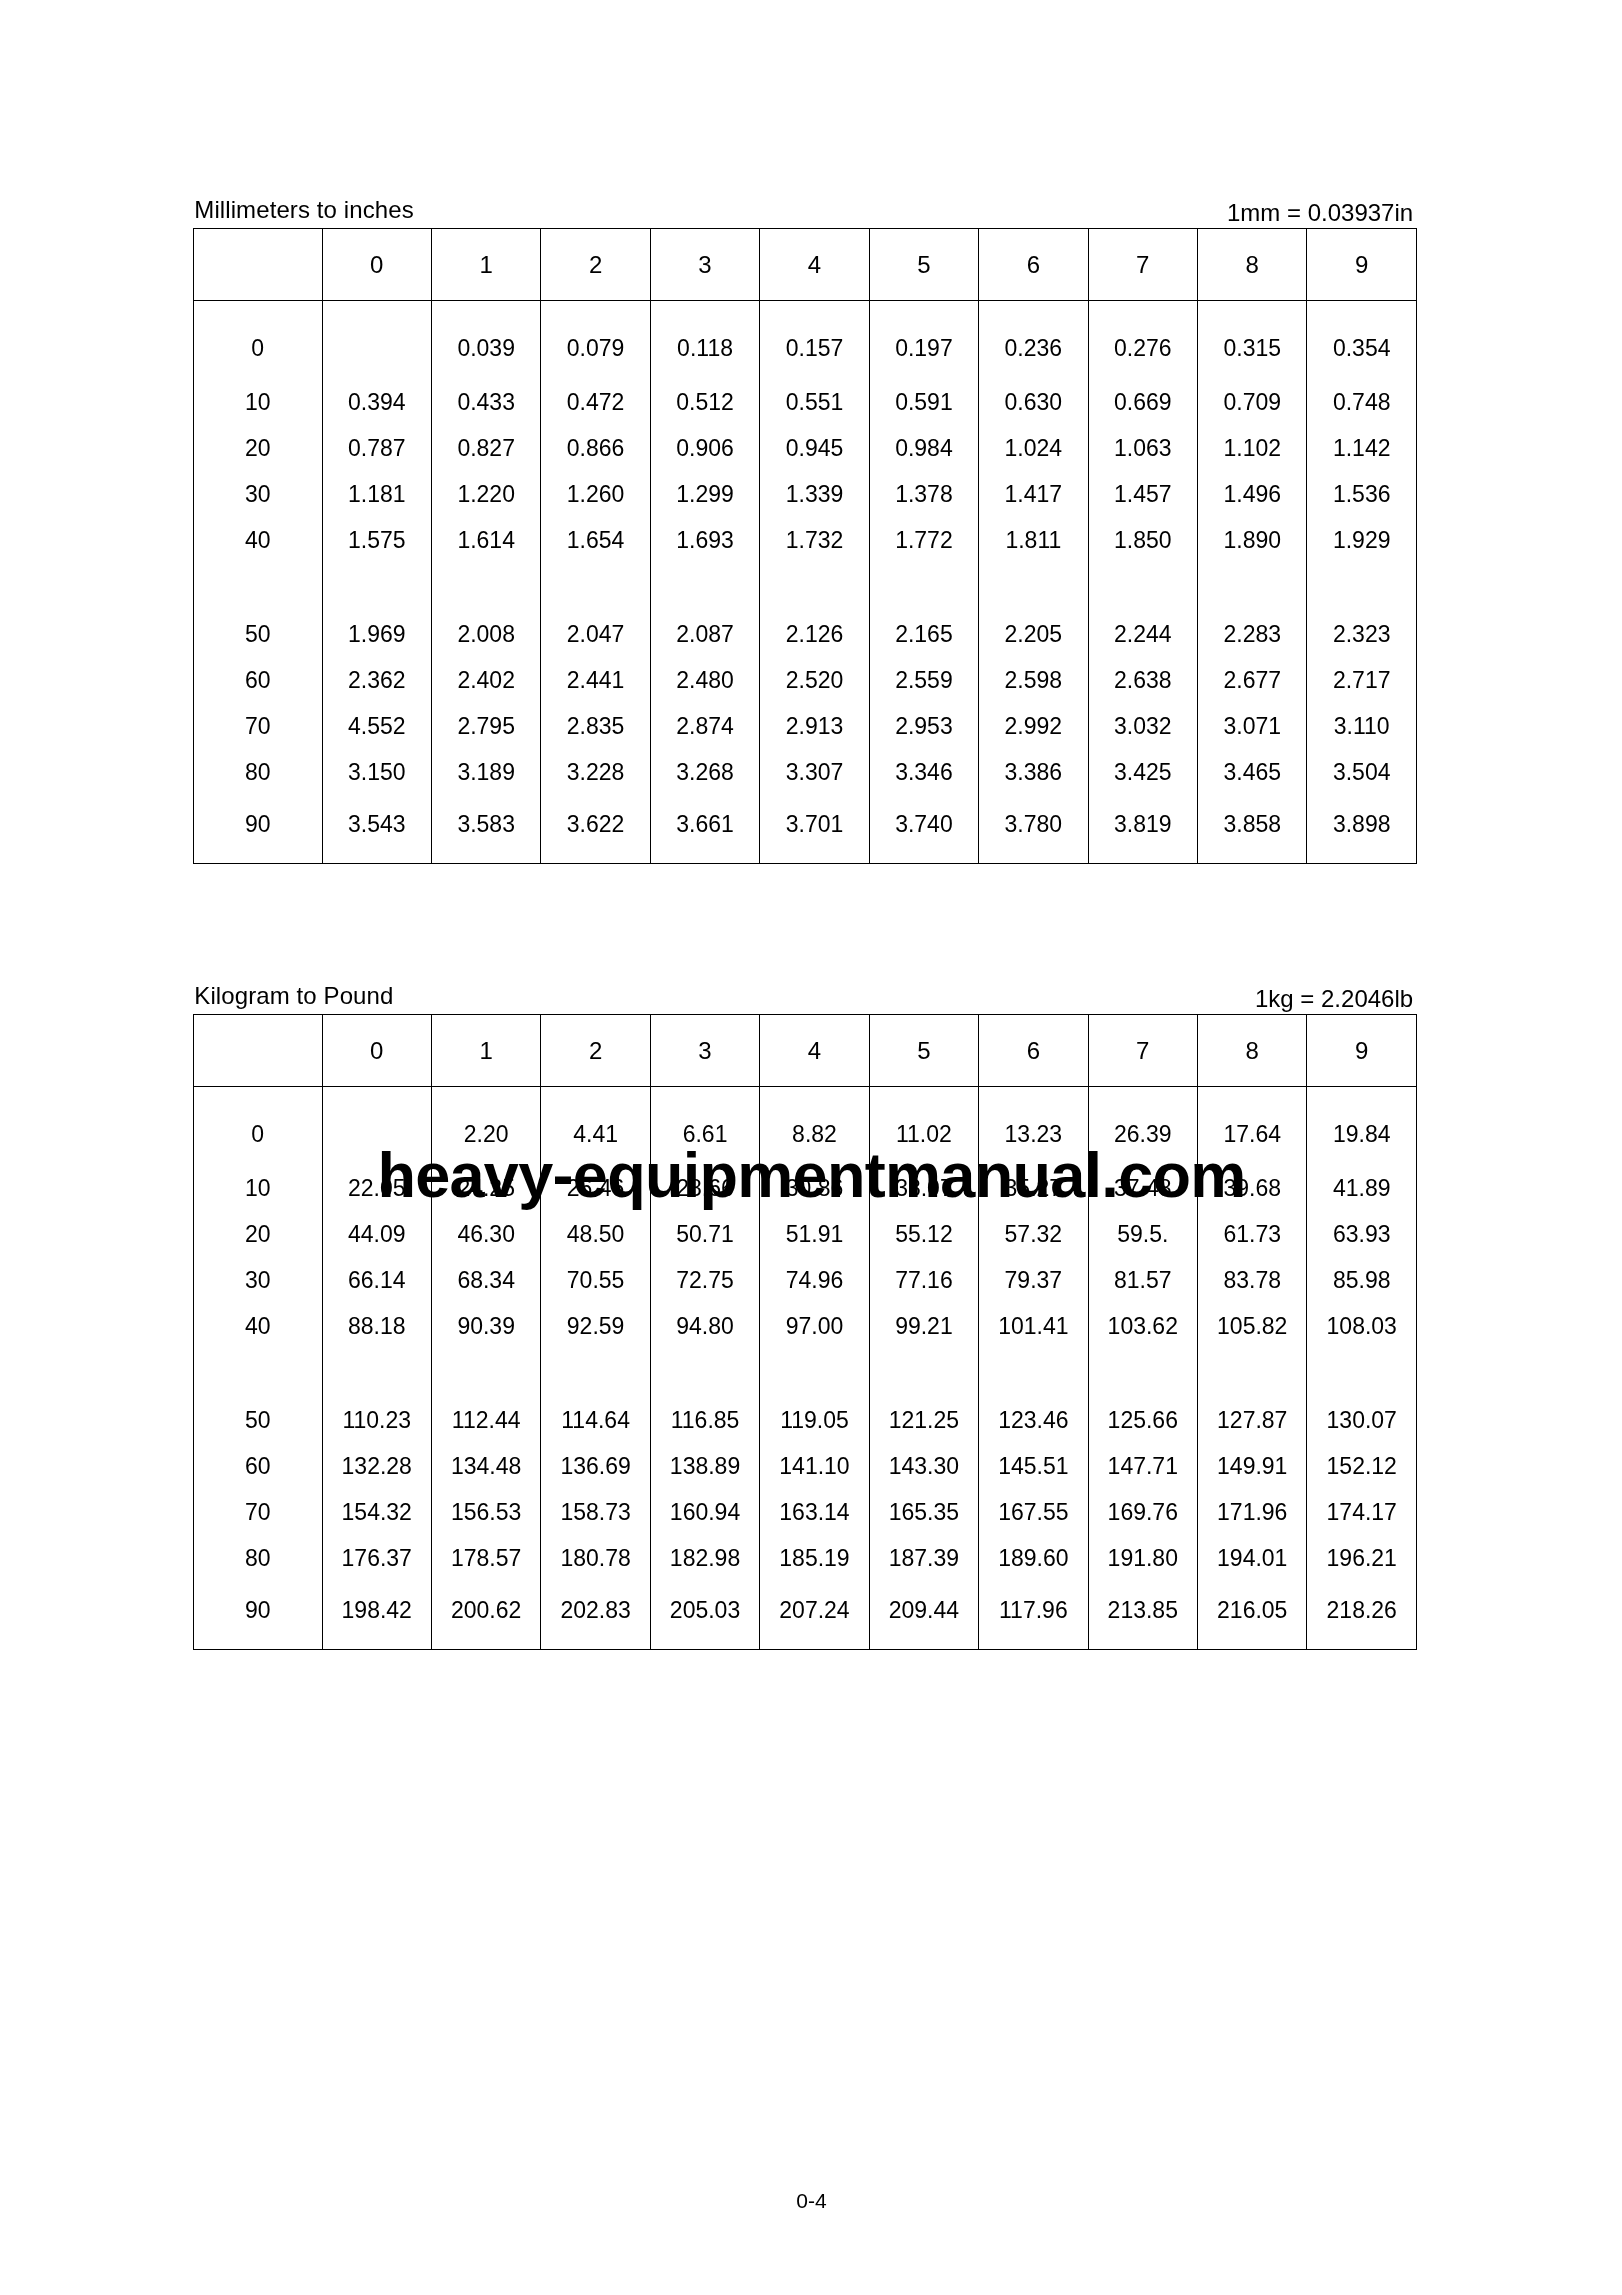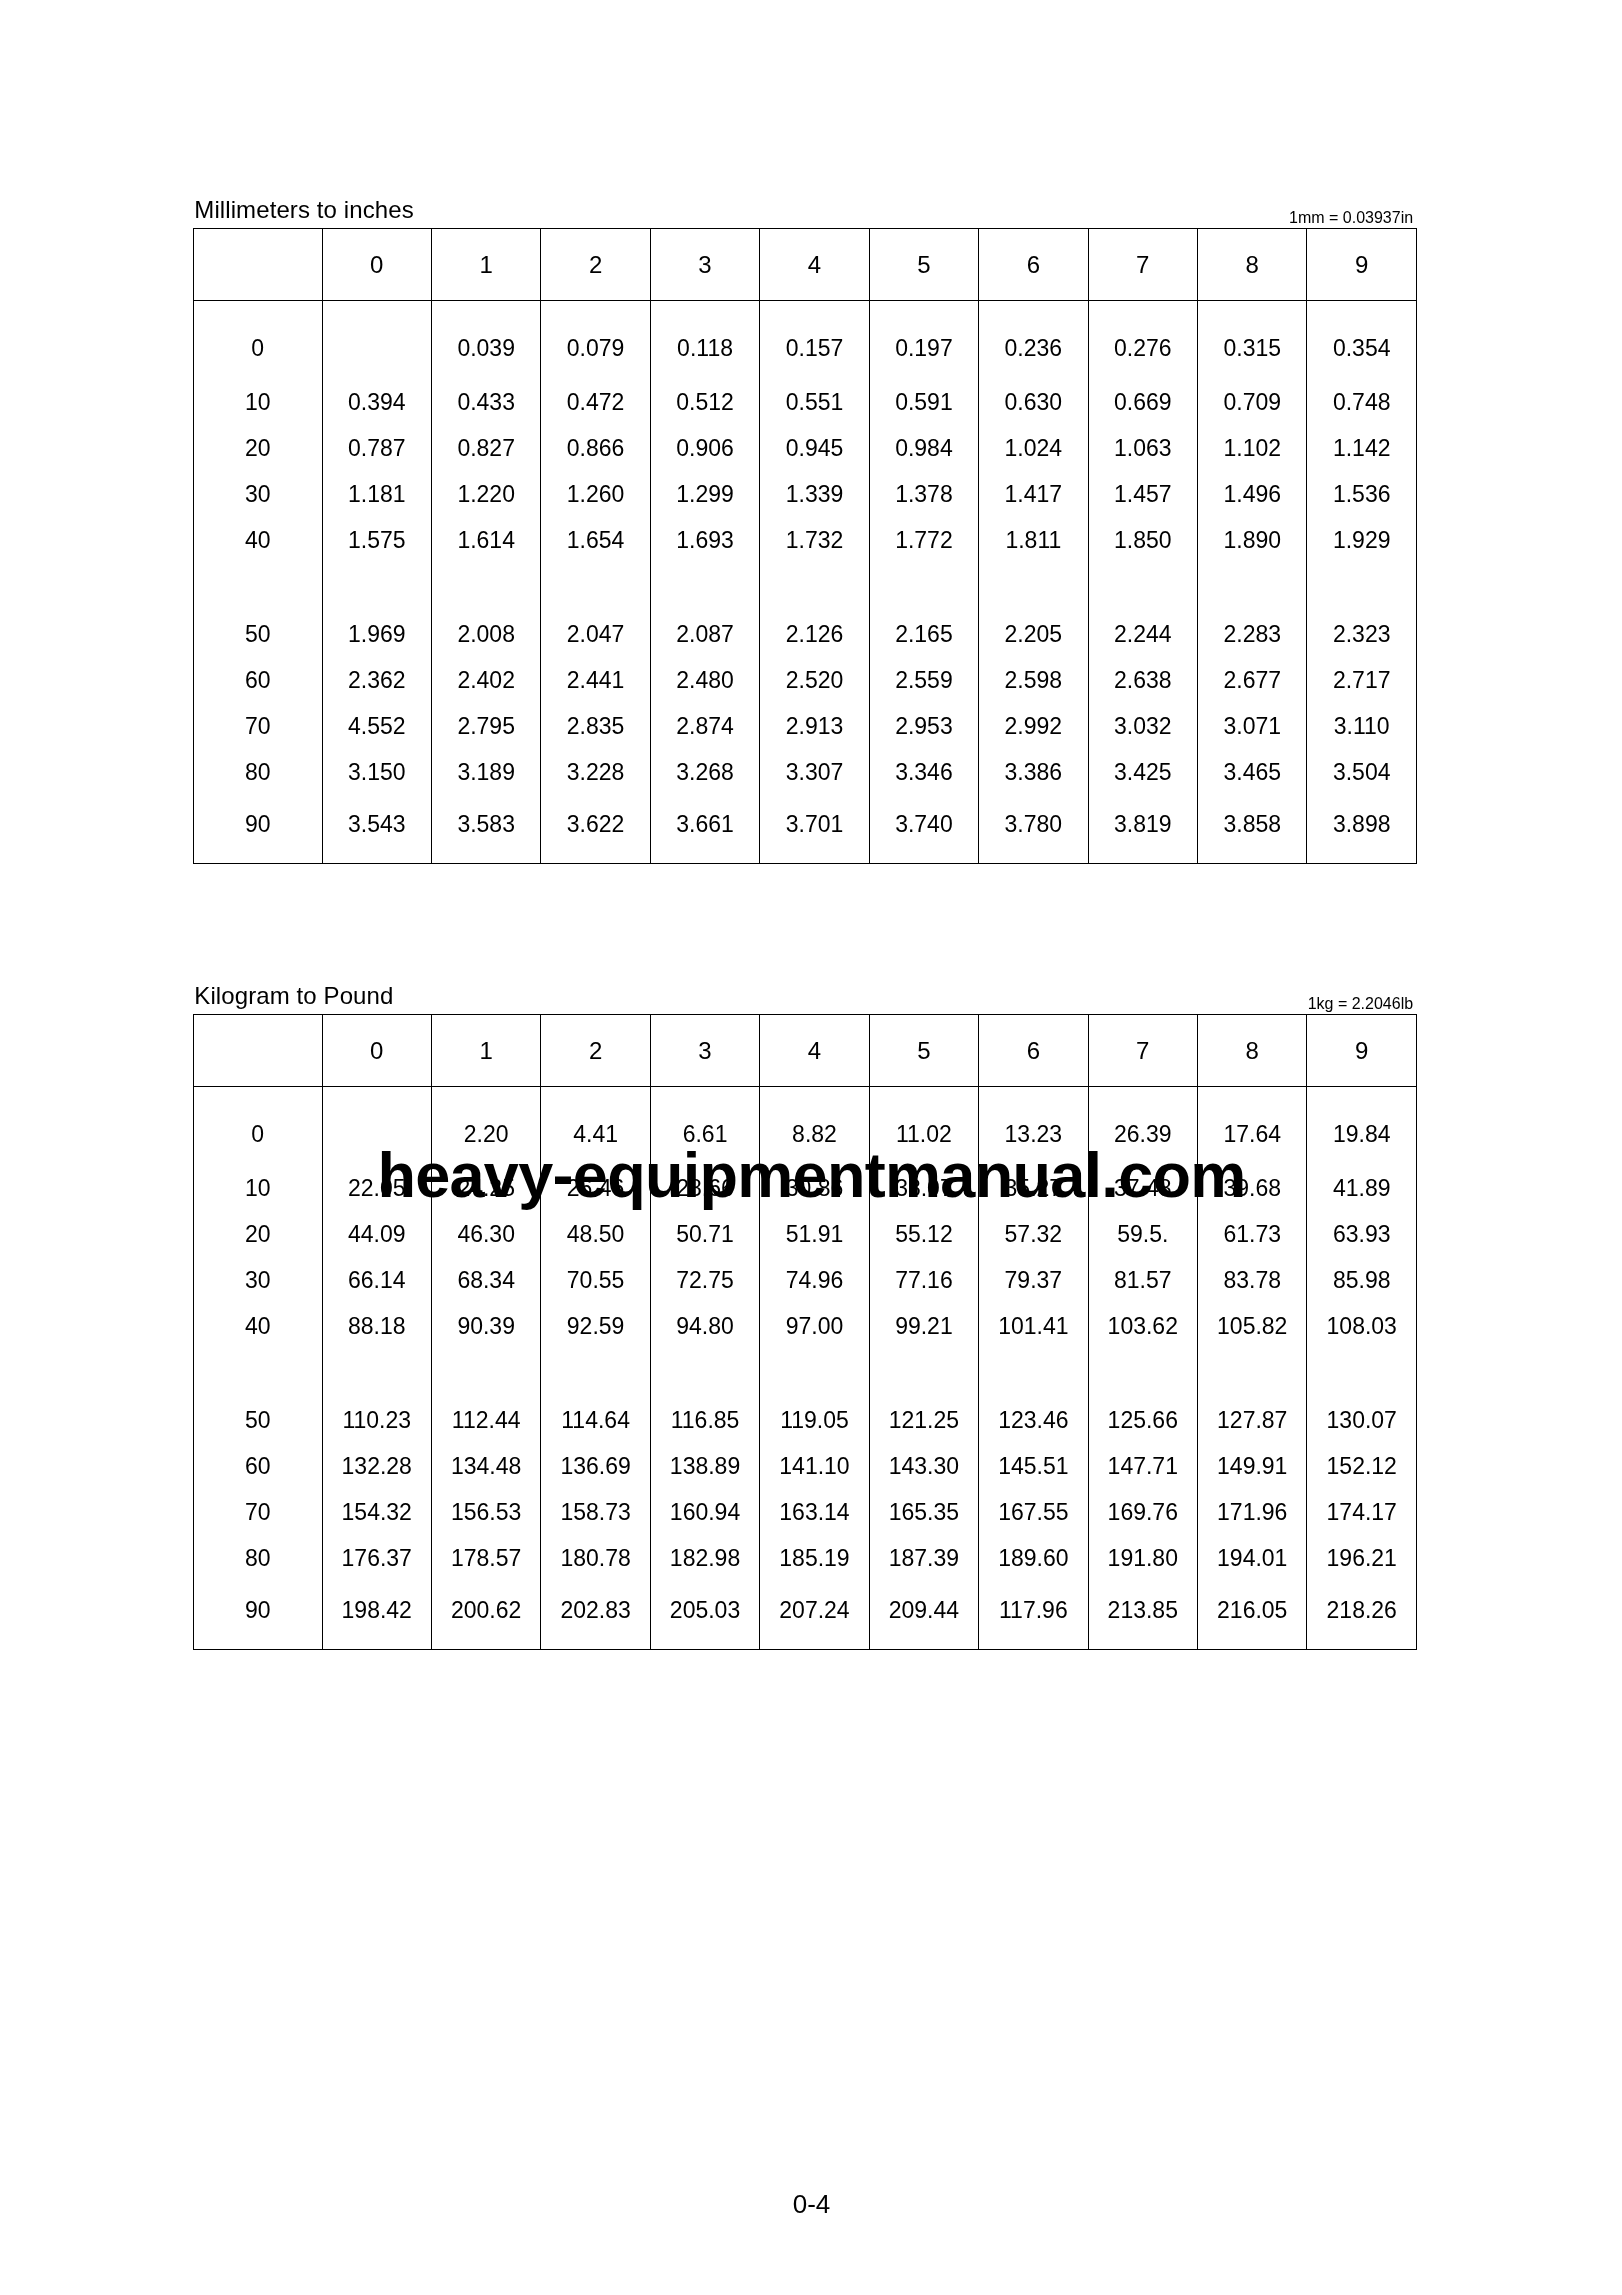--- a/index.html
+++ b/index.html
@@ -38,21 +38,21 @@
     left: 1.3px;
     bottom: 3.9px;
     font-size: 24px;
     letter-spacing: 0.1px;
     white-space: nowrap;
   }
   .block-note {
     position: absolute;
     right: 3.9px;
     bottom: 1.3px;
-    font-size: 16px;
+    font-size: 24px;
     white-space: nowrap;
   }
 
   table.conv {
     border-collapse: collapse;
     width: 1224px;
     table-layout: fixed;
     border: 1.3px solid #000;
   }
   table.conv col.rowhead { width: 128px; }
@@ -125,21 +125,21 @@
     pointer-events: none;
   }
 
   
   .footer {
     position: absolute;
     left: 0;
     right: 0;
     top: 2189px;
     text-align: center;
-    font-size: 26px;
+    font-size: 21px;
   }
 </style>
 </head>
 <body>
 
 <div class="page">
 
   <section class="table-block" id="block-mm">
     <div class="block-head">
       <div class="block-title">Millimeters to inches</div>

